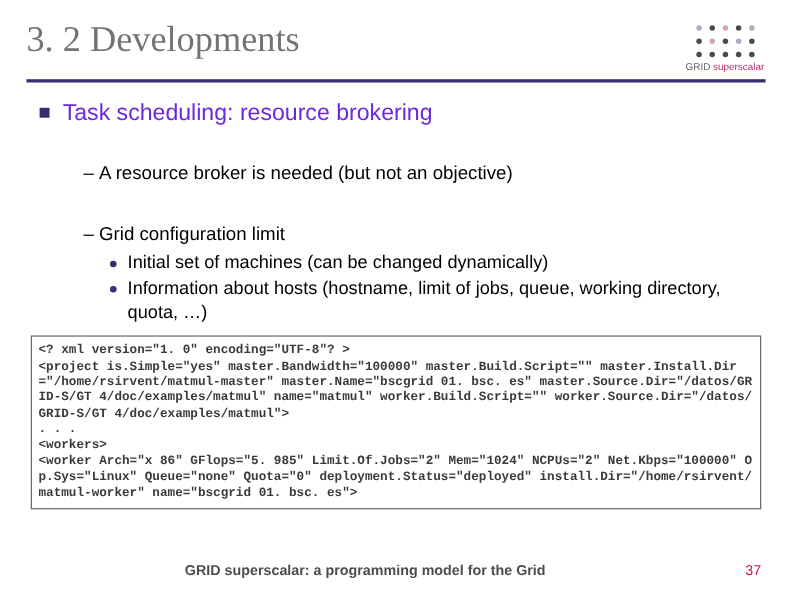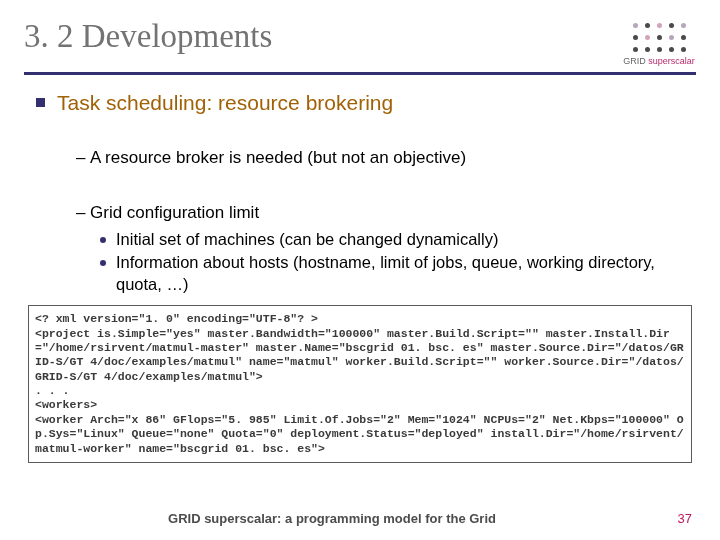--- a/index.html
+++ b/index.html
@@ -12,21 +12,21 @@
   .logo-dots { display: grid; grid-template-columns: repeat(5, 10px); grid-auto-rows: 10px; gap: 2px 2px; }
   .dot { width: 5px; height: 5px; border-radius: 50%; background: #b0b0b0; justify-self: center; align-self: center; }
   .dot.d0, .dot.d4, .dot.d8 { background: #b7a6bd; }
   .dot.d2, .dot.d6 { background: #d2a3b9; }
   .dot.d1, .dot.d3, .dot.d5, .dot.d7, .dot.d9, .dot.d10, .dot.d11, .dot.d12, .dot.d13, .dot.d14 { background: #4a4a4a; }
   .logo-text { font-size: 9px; color: #666; margin-top: 2px; }
   .logo-text .accent { color: #b62a6e; }
   .content { margin-top: 16px; padding-left: 12px; }
   .lvl1 { display: flex; align-items: flex-start; margin-bottom: 8px; }
   .sq { width: 9px; height: 9px; background: #343070; margin-top: 7px; margin-right: 12px; flex-shrink: 0; }
-  .lvl1-text { font-size: 21px; color: #a16207; }
+  .lvl1-text { font-size: 21px; color: #6d28d9; }
   .lvl2 { margin-left: 40px; margin-top: 6px; margin-bottom: 6px; }
   .lvl2-item { font-size: 17px; color: #000; line-height: 1.35; margin-bottom: 14px; margin-top: 32px; }
   .dash { display: inline-block; width: 14px; }
   .lvl3 { margin-left: 24px; margin-top: 4px; }
   .lvl3-item { font-size: 16.5px; color: #000; line-height: 1.3; display: flex; margin-bottom: 2px; }
   .bullet-dot { width: 6px; height: 6px; border-radius: 50%; background: #343070; margin-top: 8px; margin-right: 10px; flex-shrink: 0; }
   .codebox { border: 1px solid #5a5a5a; margin: 10px 4px 0 4px; padding: 6px 6px; font-family: "Courier New", monospace; font-size: 11.5px; line-height: 1.25; font-weight: bold; color: #3a3a3a; white-space: pre-wrap; word-break: break-all; }
   .footer { position: absolute; bottom: 14px; left: 0; width: 664px; display: flex; justify-content: center; align-items: center; }
   .footer-text { font-size: 13px; color: #4c4c4c; font-weight: bold; }
   .pagenum { position: absolute; right: 28px; bottom: 14px; font-size: 13px; color: #be185d; }

